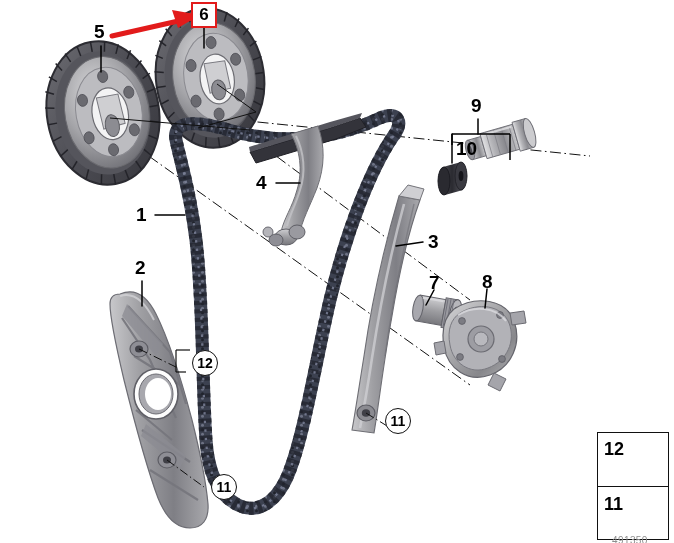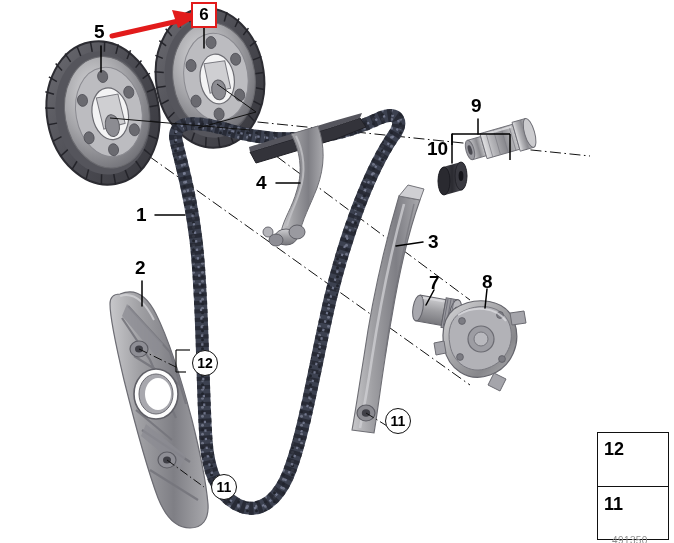--- a/index.html
+++ b/index.html
@@ -436,21 +436,21 @@
   <div class="lbl lbl-num" style="left:136px;top:205px;">1</div>
 
   <div class="lbl lbl-num" style="left:135px;top:258px;">2</div>
 
   <div class="lbl lbl-num" style="left:256px;top:173px;">4</div>
 
   <div class="lbl lbl-num" style="left:428px;top:232px;">3</div>
 
   <div class="lbl lbl-num" style="left:471px;top:96px;">9</div>
 
-  <div class="lbl lbl-num" style="left:427px;top:139px;">10</div>
+  <div class="lbl lbl-num" style="left:456px;top:139px;">10</div>
 
   <div class="lbl lbl-num" style="left:429px;top:273px;">7</div>
 
   <div class="lbl lbl-num" style="left:482px;top:272px;">8</div>
 
   <div class="redbox" style="left:191px;top:2px;width:26px;height:26px;">
     <span>6</span>
   </div>
 
   <div class="circ" style="left:192px;top:350px;">

